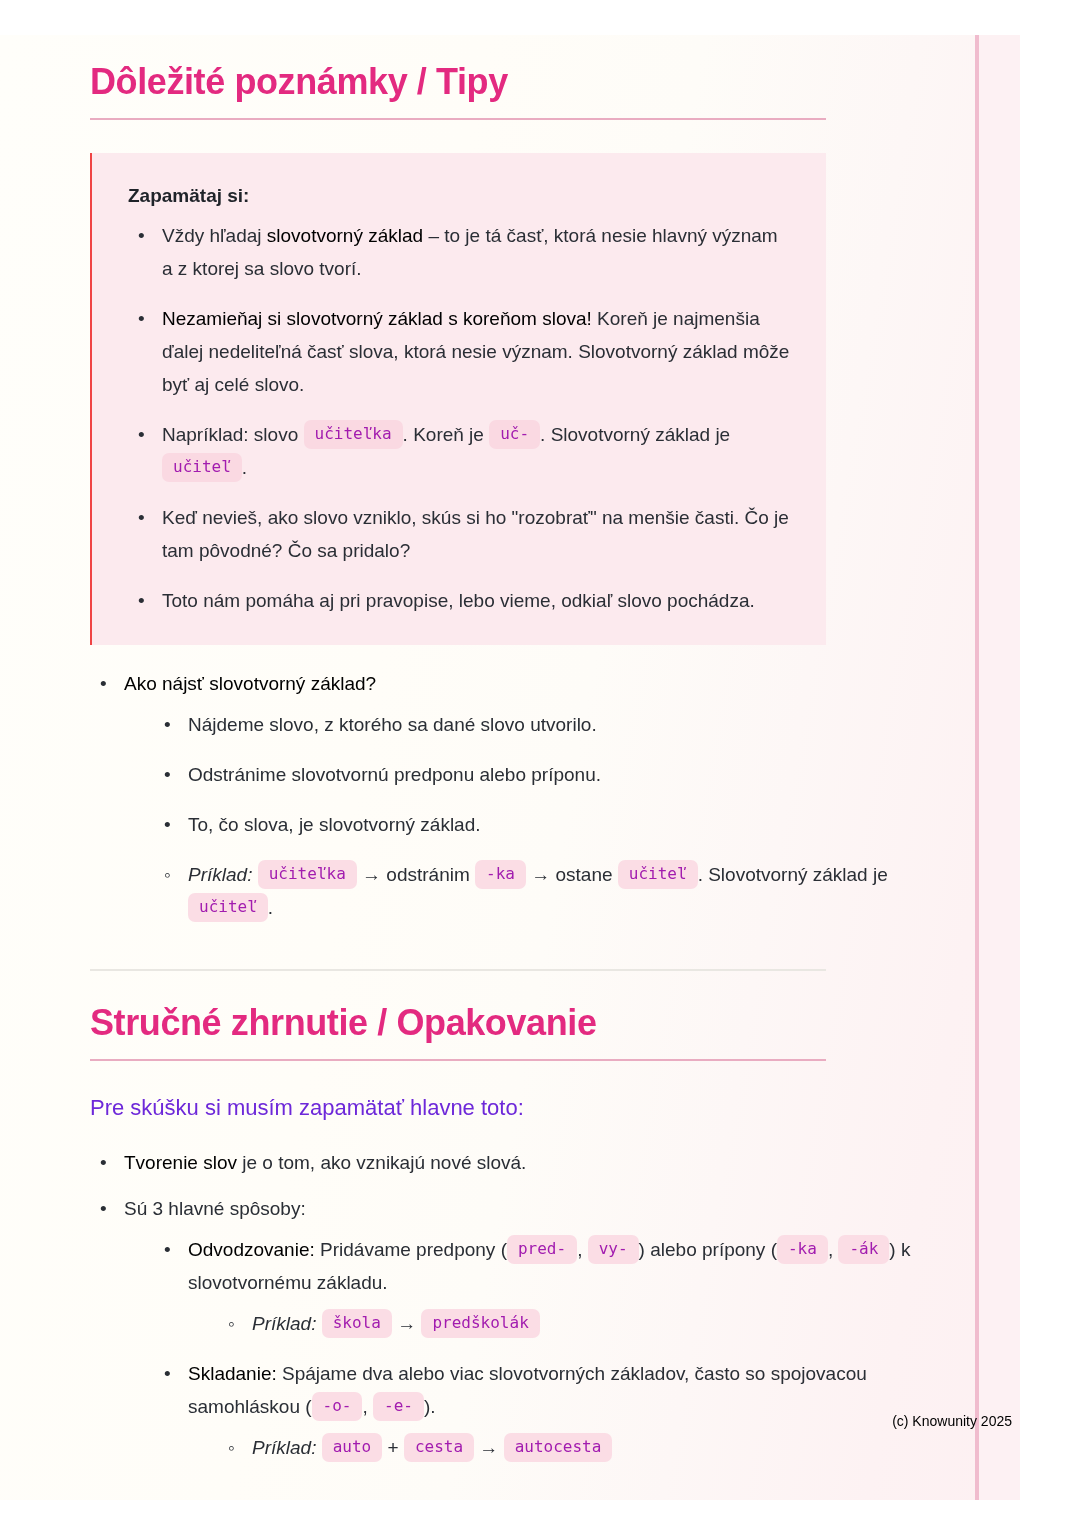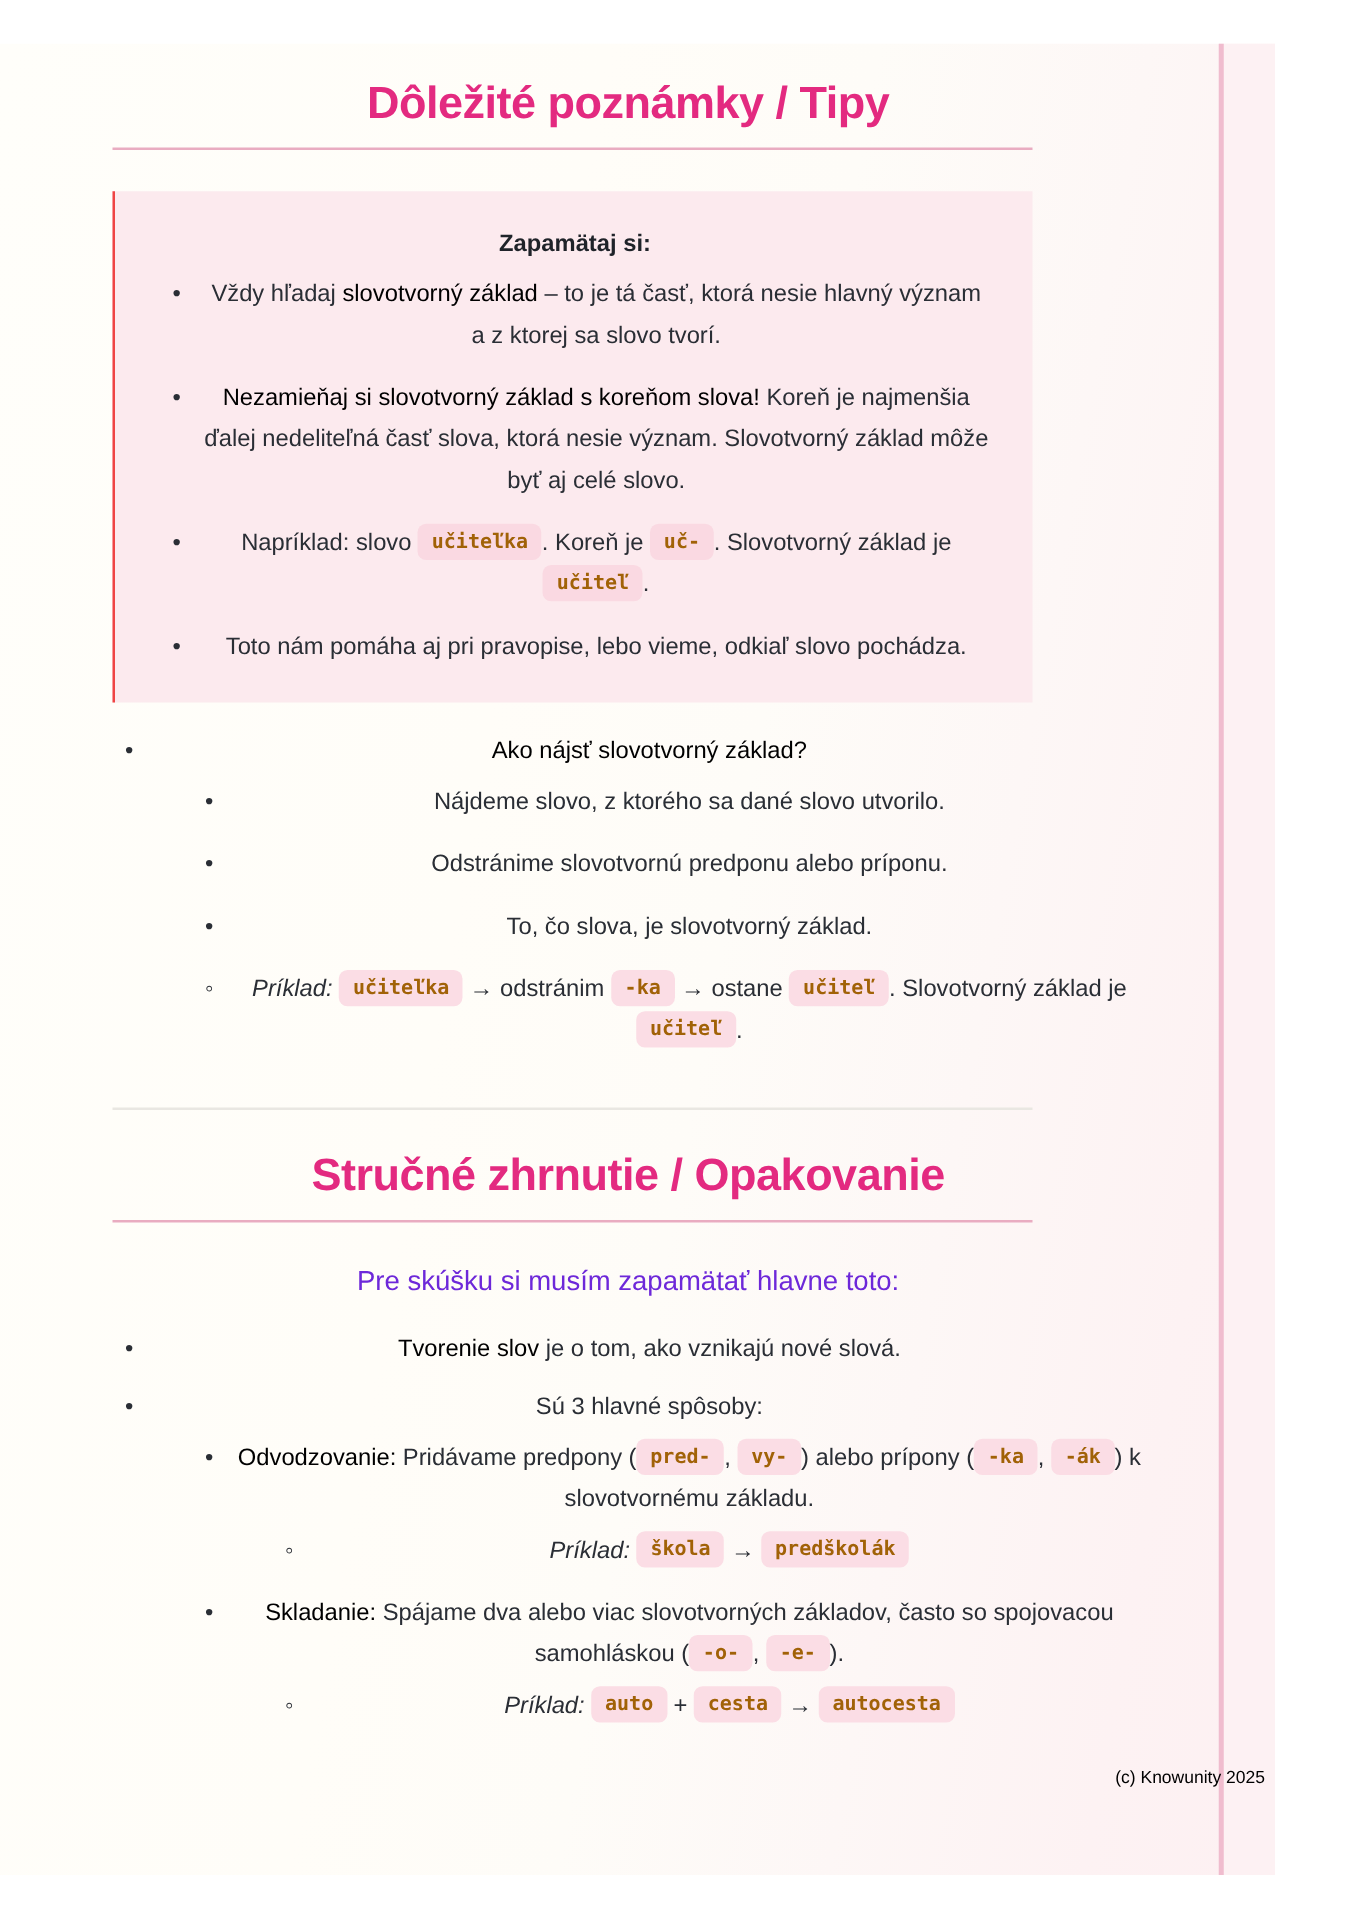--- a/index.html
+++ b/index.html
@@ -52,21 +52,20 @@
   }
 
   .content {
     position: absolute;
     left: 0;
     top: 35px;
     width: 975px;
     height: 1465px;
     box-sizing: border-box;
     padding: 0 60px 0 90px;
-    text-align: center;
   }
 
   
   h1.section-title {
     margin: 0;
     padding: 0;
     font-size: 36px;
     line-height: 44px;
     font-weight: 700;
     letter-spacing: -0.4px;
@@ -136,23 +135,23 @@
   .sub-list > li.bullet:first-child { margin-top: 6px; }
 
   b, strong { font-weight: 400; color: #000000; }
   em, i { }
 
   
   code.chip {
     display: inline-block;
     font-family: "DejaVu Sans Mono", "Liberation Mono", monospace;
     font-size: 16px;
-    font-weight: 700;
+    font-weight: 400;
     line-height: 20px;
-    color: #a16207;
+    color: #a21caf;
     background: #fbdde5;
     border-radius: 7px;
     padding: 4px 11px 5px 11px;
     vertical-align: 2px;
     white-space: nowrap;
   }
   .callout code.chip { background: #fad9e2; }
 
   .arrow { font-size: 19px; color: #2a2e35; }
 
@@ -200,20 +199,21 @@
       <h1 class="section-title">Dôležité poznámky / Tipy</h1>
       <div class="title-rule"></div>
     </div>
 
     <div class="callout">
       <div class="callout-title">Zapamätaj si:</div>
       <ul id="callout-list">
           <li class="bullet"><span>Vždy hľadaj </span><b>slovotvorný základ</b><span> – to je tá časť, ktorá nesie hlavný význam a z ktorej sa slovo tvorí.</span></li>
           <li class="bullet"><b>Nezamieňaj si slovotvorný základ s koreňom slova!</b><span> Koreň je najmenšia ďalej nedeliteľná časť slova, ktorá nesie význam. Slovotvorný základ môže byť aj celé slovo.</span></li>
           <li class="bullet"><span>Napríklad: slovo </span><code class="chip">učiteľka</code><span>. Koreň je </span><code class="chip">uč-</code><span>. Slovotvorný základ je </span><code class="chip">učiteľ</code><span>.</span></li>
+          <li class="bullet"><span>Keď nevieš, ako slovo vzniklo, skús si ho "rozobrať" na menšie časti. Čo je tam pôvodné? Čo sa pridalo?</span></li>
           <li class="bullet"><span>Toto nám pomáha aj pri pravopise, lebo vieme, odkiaľ slovo pochádza.</span></li>
         </ul>
     </div>
 
     <ul class="list-block" id="outline-0">
         <li class="bullet"><b>Ako nájsť slovotvorný základ?</b><ul class="sub-list">
             <li class="bullet"><span>Nájdeme slovo, z ktorého sa dané slovo utvorilo.</span></li>
             <li class="bullet"><span>Odstránime slovotvornú predponu alebo príponu.</span></li>
             <li class="bullet"><span>To, čo slova, je slovotvorný základ.</span></li>
             <li class="bullet hollow"><i>Príklad:</i><span> </span><code class="chip">učiteľka</code><span> </span><span class="arrow">→</span><span> odstránim </span><code class="chip">-ka</code><span> </span><span class="arrow">→</span><span> ostane </span><code class="chip">učiteľ</code><span>. Slovotvorný základ je </span><code class="chip">učiteľ</code><span>.</span></li>

